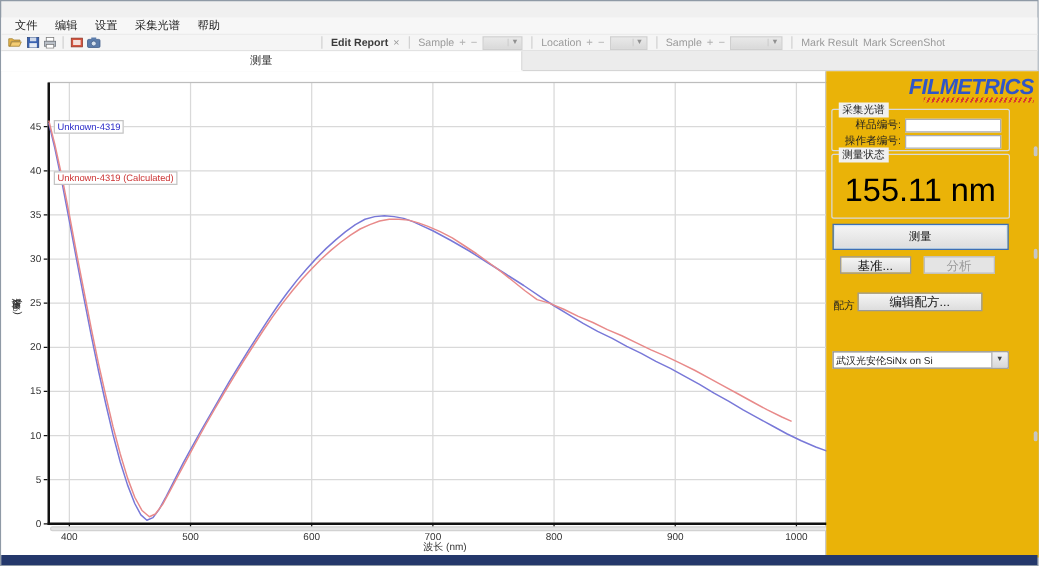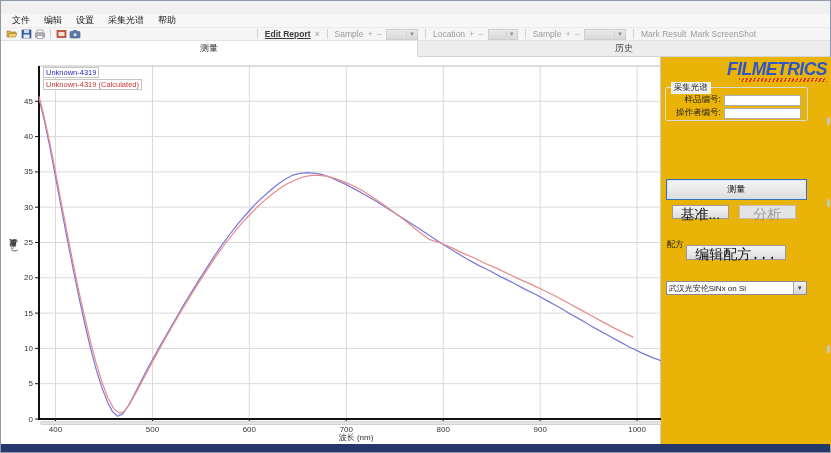--- a/index.html
+++ b/index.html
@@ -23,41 +23,41 @@
     display:flex; align-items:center; padding-left:4px; border-bottom:1px solid #ececec;text-align:center; }
   .menu-item { padding:1px 7px; font-size:9px; color:#222; }
 
   
   .toolbar { position:absolute; left:0; top:27px; right:0; height:13px; background:#f5f5f5;
     display:flex; align-items:center; padding:0 4px; border-bottom:1px solid #e2e2e2; }
   .tool-btn { width:14px; height:12px; display:flex; align-items:center; justify-content:center; }
   .tb-sep { width:1px; height:10px; background:#d2d2d2; margin:0 3px; }
   .tb-right { margin-left:auto; display:flex; align-items:center; gap:4px; padding-right:70px; }
   .tb-label { font-size:8.5px; color:#9a9a9a; }
-  .tb-strong { font-size:8.5px; color:#3c3c3c; font-weight:bold;text-decoration:underline; }
+  .tb-strong { font-size:8.5px; color:#3c3c3c; font-weight:bold; }
   .tb-x { font-size:8.5px; color:#9a9a9a; }
   .tb-pm { font-size:9px; color:#b0b0b0; }
   .tb-combo { height:11px; background:linear-gradient(#e9e9e9,#d9d9d9); border:1px solid #cfcfcf;
     display:flex; align-items:center; justify-content:flex-end; }
   .tb-combo .arr { font-size:6px; color:#909090; padding:0 2px; border-left:1px solid #cfcfcf; }
   .w30{width:32px;} .w28{width:30px;} .w42{width:42px;}
 
   
   .tabstrip { position:absolute; left:0; top:40px; right:0; height:16px; background:#ececec;
     display:flex; border-bottom:1px solid #d5d5d5; }
   .tab { display:flex; align-items:center; justify-content:center; font-size:9px; color:#333; }
   .tab.active { background:#fff; width:417px; border-right:1px solid #d5d5d5; border-bottom:1px solid #fff; height:16px; }
   .tab.inactive { flex:1; background:#ececec; color:#444; }
 
   
   .content { position:absolute; left:0; top:56px; width:831px; height:389px; display:flex; }
   .chart-area { position:relative; width:678px; height:389px; background:#fff; border-right:1px solid #c9c9c9; }
   .chart-area svg { position:absolute; left:0; top:0; }
   .legend { position:absolute; left:42px; top:10px; display:flex; flex-direction:column; align-items:flex-start; gap:1px; }
-  .legend-item { font-size:7.5px; line-height:9px; border:1px solid #c4c4c4; background:#fff; padding:0 2px; }
+  .legend-item { font-size:7.5px; line-height:9px; border:1px solid #c4c4c4; background:#fff; padding:0 2px;margin-top:29px; }
   .xlabel { position:absolute; left:295px; top:375px; width:120px; text-align:center; font-size:8px; color:#333; }
   .ylabel { position:absolute; left:8px; top:125px; width:10px; height:130px; writing-mode:vertical-rl;
     transform:rotate(180deg); font-size:8px; color:#333; text-align:center; }
   .chart-scrollbar { position:absolute; left:39px; top:364px; width:632px; height:4px;
     background:#e5e5e5; border:1px solid #d2d2d2; border-radius:2px; }
 
   
   .side-panel { position:relative; width:176px; height:389px; background:#eab308; font-size:8.5px; }
   .brand { position:absolute; top:2px; right:5px; font-size:17.5px; font-style:italic; font-weight:bold;
     color:#2f55c7; letter-spacing:-0.5px; }
@@ -69,34 +69,34 @@
 
   .gb-user { left:4px; top:30px; width:143px; height:34px; }
   .frow { position:absolute; left:0; display:flex; align-items:center; width:100%; }
   .frow .flabel { width:58px; text-align:right; padding-right:3px; color:#222; }
   .frow input { width:77px; height:11px; border:1px solid #abadb3; background:#fff; font-size:8px; padding:0 2px; }
   .r1 { top:6px; } .r2 { top:19px; }
 
   .gb-status { left:4px; top:66px; width:143px; height:52px; }
   .big-value { position:absolute; left:0; right:0; top:13px; text-align:center; font-size:26px; color:#000; letter-spacing:0; }
 
-  .btn { border:1px solid #9a9a9a; background:linear-gradient(#f5f5f5,#dddddd); font-size:14px; color:#111;
+  .btn { border:1px solid #9a9a9a; background:linear-gradient(#f5f5f5,#dddddd); font-size:10px; color:#111;
     text-align:center; font-family:inherit; }
   .measure-btn { position:absolute; left:5px; top:122px; width:141px; height:21px;
     border:1px solid #3d6fb5; box-shadow:inset 0 0 0 1px #cfe3f7; font-size:9px; }
   .baseline-btn { position:absolute; left:11px; top:148px; width:57px; height:14px; }
   .analyze-btn { position:absolute; left:78px; top:148px; width:57px; height:14px; color:#9b9b9b;
     background:#e4e4e4; border-color:#bdbdbd; }
   .recipe-label { position:absolute; left:6px; top:182px; color:#222; }
   .recipe-select { position:absolute; left:5px; top:176px; width:141px; height:14px; border:1px solid #8a8a8a;
     background:#fff; display:flex; align-items:center;margin-top:48px; }
   .recipe-select .sel-text { flex:1; font-size:8px; padding:0 2px; white-space:nowrap; overflow:hidden; }
   .recipe-select .sel-btn { width:13px; height:100%; background:linear-gradient(#f2f2f2,#d8d8d8);
     border-left:1px solid #aaa; font-size:6px; color:#444; display:flex; align-items:center; justify-content:center; }
-  .edit-recipe-btn { position:absolute; left:25px; top:188px; width:100px; height:15px;font-family:Liberation Mono, monospace; }
+  .edit-recipe-btn { position:absolute; left:25px; top:177px; width:100px; height:15px; }
 
   .gb-details { left:4px; top:212px; width:143px; height:161px; }
   .details-box { position:absolute; left:6px; top:8px; width:128px; height:134px; background:#fff;
     border:1px solid #9a9a9a; padding:2px 3px; font-size:7.5px; line-height:1.3; color:#3c3c96; }
   .count-label { position:absolute; left:38px; top:147px; color:#222; }
   .count-input { position:absolute; left:79px; top:145px; width:30px; height:11px; border:1px solid #b0b0b0;
     background:#e7e7e7; font-size:8px; padding:0 2px; font-family:inherit; }
   .grip { position:absolute; right:2px; width:3px; height:8px; background:#c6c6c6; border-radius:2px; }
   .g1{top:60px;} .g2{top:142px;} .g3{top:288px;}
 
@@ -179,21 +179,20 @@
           <span class="arr">▼</span>
         </span>
       <span class="tb-sep"></span>
       <span class="tb-label">Mark Result</span>
       <span class="tb-label">Mark ScreenShot</span>
     </div>
   </div>
 
   <div class="tabstrip">
     <div class="tab active">测量</div>
-    <div class="tab inactive">历史</div>
   </div>
 
   <div class="content">
 
     <div class="chart-area">
       <svg id="chart-svg" width="677" height="389" viewBox="0 0 677 389">
           <line x1="54.48012232415902" y1="9" x2="54.48012232415902" y2="362" stroke="#d9d9d9" stroke-width="1"></line>
           <line x1="151.42201834862385" y1="9" x2="151.42201834862385" y2="362" stroke="#d9d9d9" stroke-width="1"></line>
           <line x1="248.3639143730887" y1="9" x2="248.3639143730887" y2="362" stroke="#d9d9d9" stroke-width="1"></line>
           <line x1="345.3058103975535" y1="9" x2="345.3058103975535" y2="362" stroke="#d9d9d9" stroke-width="1"></line>
@@ -267,20 +266,24 @@
         <div class="frow r2">
           <span class="flabel">操作者编号:</span>
           <input type="text" value="" style="">
         </div>
         <div class="frow r1">
           <span class="flabel">样品编号:</span>
           <input type="text" value="" style="">
         </div>
       </div>
 
+      <div class="groupbox gb-status">
+        <span class="gb-title">测量状态</span>
+        <div class="big-value">155.11 nm</div>
+      </div>
 
       <button class="btn measure-btn">测量</button>
       <button class="btn baseline-btn">基准...</button>
       <button class="btn analyze-btn" disabled="">分析</button>
 
       <div class="recipe-label">配方</div>
       <div class="recipe-select">
         <span class="sel-text">武汉光安伦SiNx on Si</span>
         <span class="sel-btn">▼</span>
       </div>

